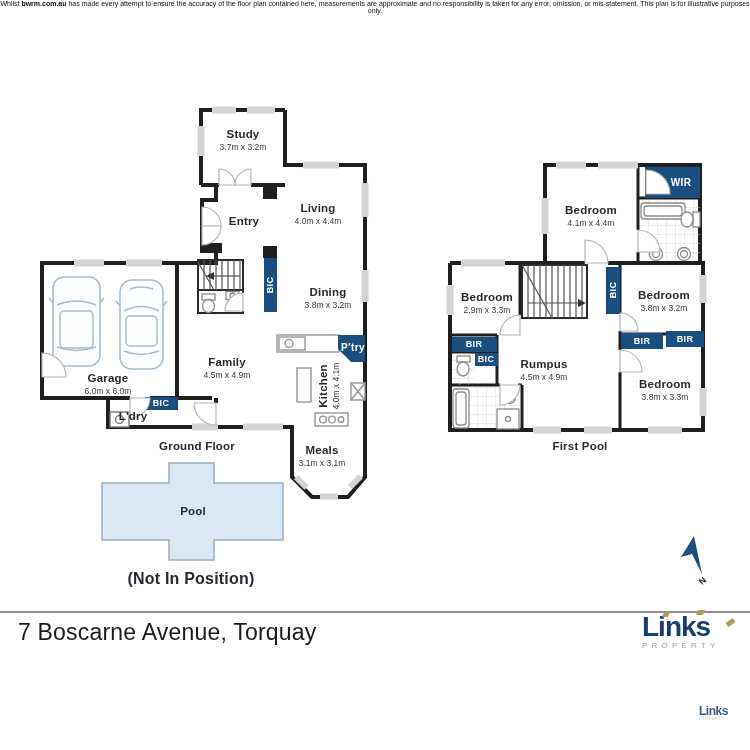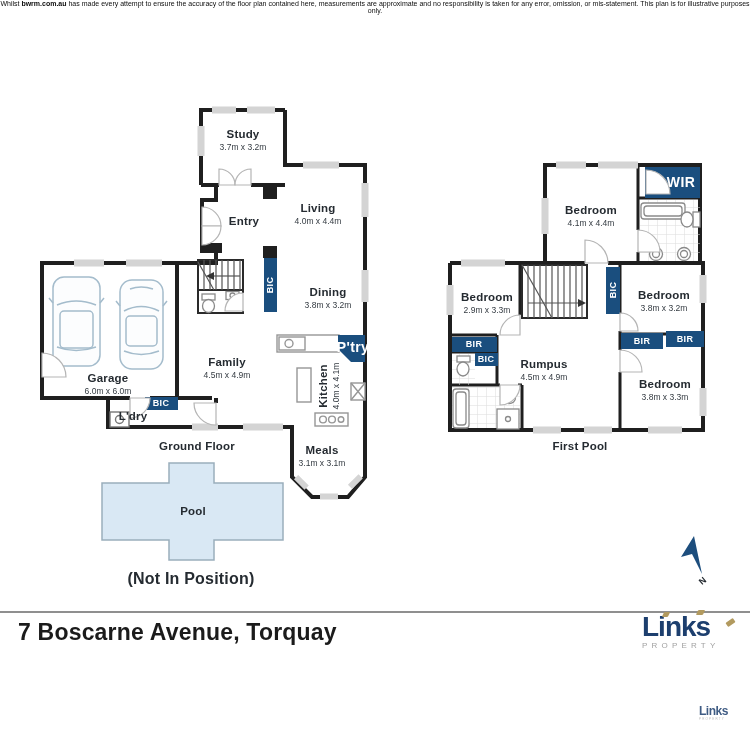--- a/index.html
+++ b/index.html
@@ -7,26 +7,26 @@
   .plan-svg{position:absolute;left:0;top:0;}
   
   .room-label{position:absolute;transform:translate(-50%,-50%);text-align:center;color:#252b31;white-space:nowrap;line-height:1.2;}
   .room-label.rot{transform:translate(-50%,-50%) rotate(-90deg);}
   .rname{font-size:11.5px;font-weight:bold;letter-spacing:.2px;}
   .rdims{font-size:8.5px;color:#343b42;}
   .note .rname{font-size:16px;}
   
   .tag-text{position:absolute;transform:translate(-50%,-50%);color:#fff;font-size:9px;font-weight:bold;letter-spacing:.4px;white-space:nowrap;}
   .tag-text.vertical{transform:translate(-50%,-50%) rotate(-90deg);}
-  .tag-text.big{font-size:14px;}
+  .tag-text.big{font-size:10px;}
   
   .disclaimer{position:absolute;left:0;top:597;width:750px;text-align:center;font-size:7px;color:#0d0d0d;}
   .disclaimer b{font-weight:bold;}
   .divider{position:absolute;left:0;top:611px;width:750px;height:2px;background:#8f8f8f;}
-  .address{position:absolute;left:18px;top:619px;font-size:23px;font-weight:bold;color:#1b1b1b;letter-spacing:.2px;}
+  .address{position:absolute;left:18px;top:619px;font-size:23px;font-weight:normal;color:#1b1b1b;letter-spacing:.2px;}
   .logo{position:absolute;left:642px;top:613px;width:100px;}
   .logo-word{font-size:28px;font-weight:bold;color:#1d3f6e;letter-spacing:-1px;line-height:1;}
   .logo-accent{position:absolute;background:#b29a5f;border-radius:1px;}
   .logo-a1{left:21px;top:-1px;width:6px;height:5px;transform:skewX(-25deg);}
   .logo-a2{left:55px;top:-3px;width:7px;height:5px;transform:skewX(-25deg);}
   .logo-a3{left:84px;top:7px;width:9px;height:5px;transform:rotate(-35deg);}
   .logo-tagline{margin-top:0px;font-size:8px;letter-spacing:4.2px;color:#a2a2a2;}
   .watermark{position:absolute;left:699px;top:705px;opacity:.85;}
   .wm-word{font-size:12px;font-weight:bold;color:#1d3f6e;letter-spacing:-.5px;line-height:1;}
   .wm-tagline{font-size:3px;letter-spacing:1.2px;color:#b0b0b0;}

